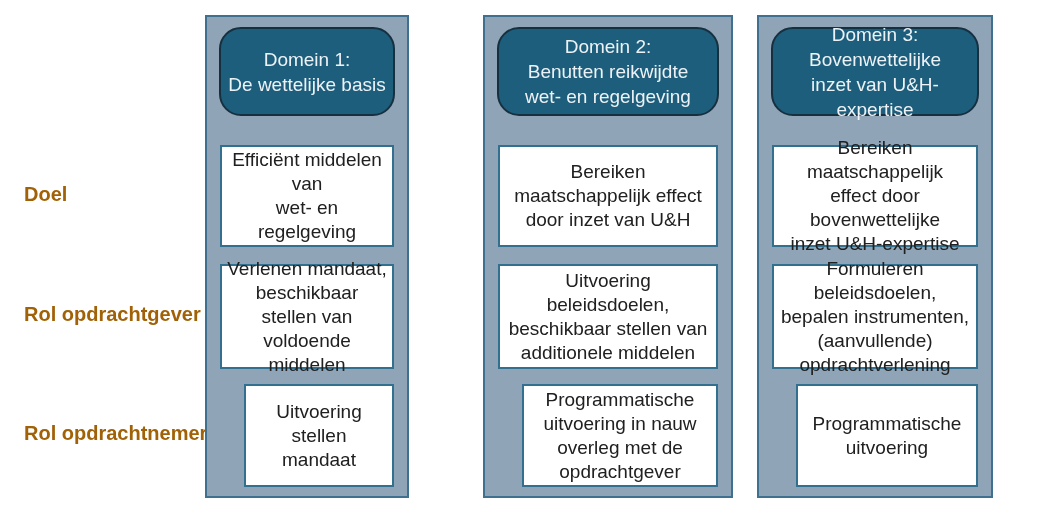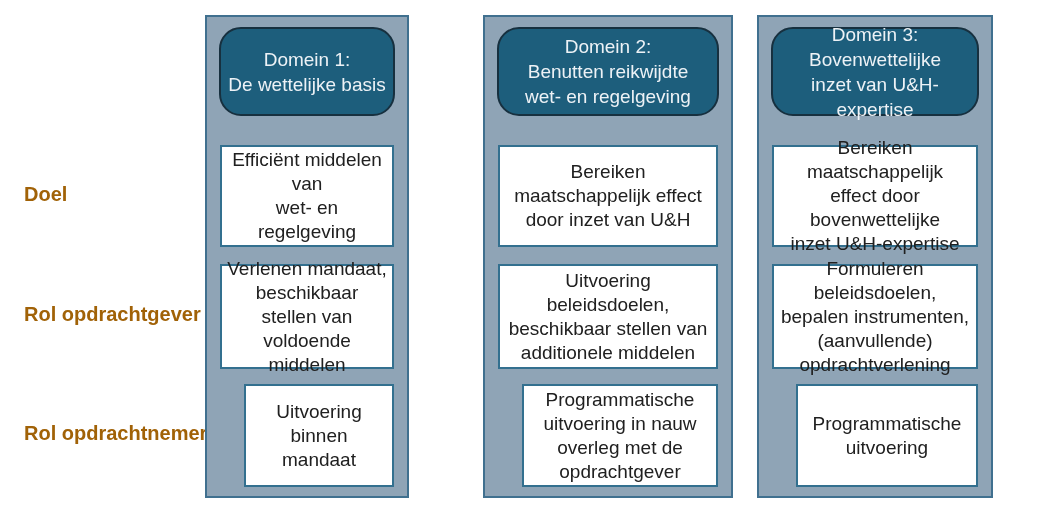--- a/index.html
+++ b/index.html
@@ -84,21 +84,21 @@
   <div class="row-label r2">Rol opdrachtgever</div>
 
   <div class="column c1">
     <div class="header-box">Domein 1:
 De wettelijke basis</div>
     <div class="cell-box r1">Efficiënt middelen van
 wet- en regelgeving</div>
     <div class="cell-box r2">Verlenen mandaat,
 beschikbaar stellen van
 voldoende middelen</div>
-    <div class="cell-box r3">Uitvoering binnen
+    <div class="cell-box r3">Uitvoering stellen
 mandaat</div>
   </div>
 
   <div class="column c2">
     <div class="header-box">Domein 2:
 Benutten reikwijdte
 wet- en regelgeving</div>
     <div class="cell-box r1">Bereiken
 maatschappelijk effect
 door inzet van U&amp;H</div>

